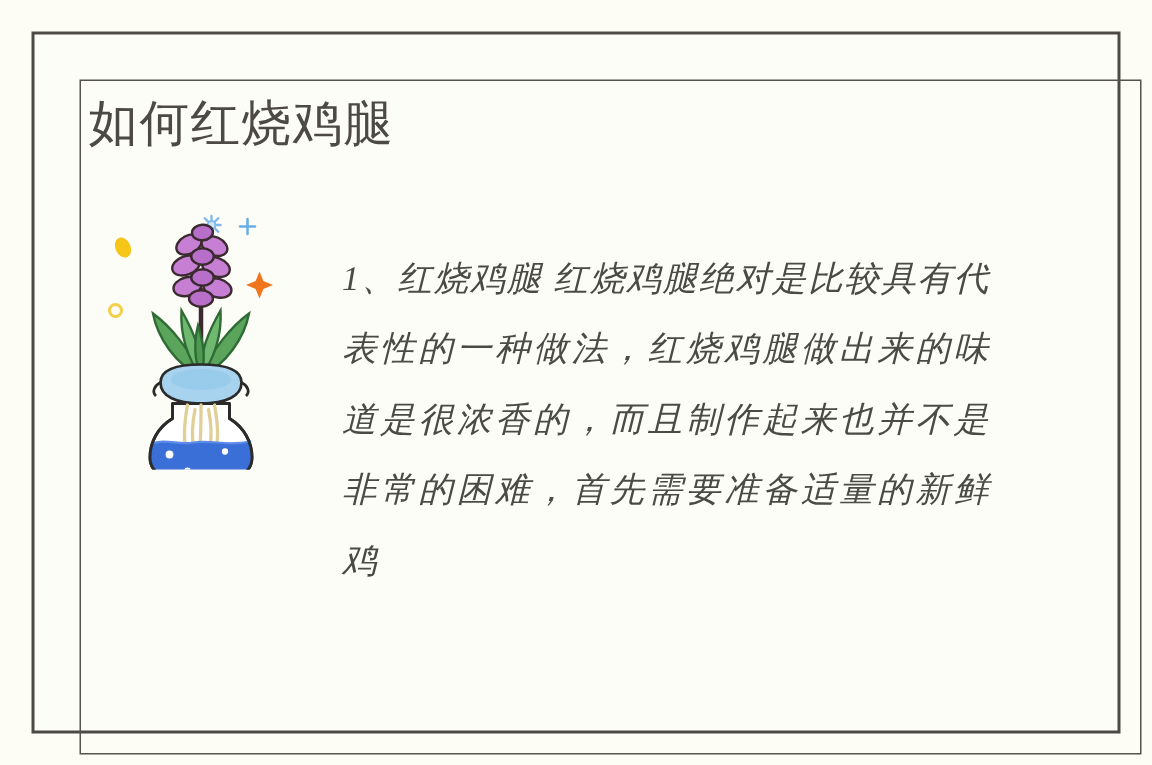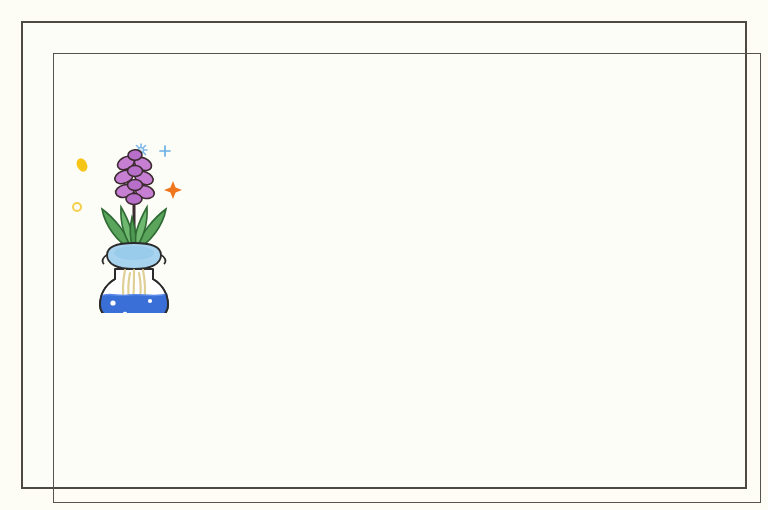--- a/index.html
+++ b/index.html
@@ -85,20 +85,21 @@
 </style>
 </head>
 <body>
 
 <div class="page">
 
   <div class="frame-outer">
     <div class="frame-inner"></div>
   </div>
 
+  <div class="title">如何红烧鸡腿</div>
 
   <div class="illustration">
     <svg viewBox="0 0 160 180" width="160" height="180" xmlns="http://www.w3.org/2000/svg">
 
       <g stroke="#7fb8e8" stroke-width="1.6" stroke-linecap="round" fill="none">
         <line x1="86" y1="11" x2="86" y2="23"></line>
         <line x1="80" y1="17" x2="92" y2="17"></line>
         <line x1="81.5" y1="12.5" x2="90.5" y2="21.5"></line>
         <line x1="90.5" y1="12.5" x2="81.5" y2="21.5"></line>
         <circle cx="86" cy="17" r="2.6" fill="#cfe6f7" stroke="#7fb8e8" stroke-width="1.2"></circle>
@@ -189,14 +190,15 @@
 
       <g stroke="#2b2b2b" stroke-width="2.2" stroke-linecap="round">
         <line x1="5" y1="188" x2="42" y2="188"></line>
         <line x1="50" y1="188" x2="108" y2="188"></line>
         <line x1="118" y1="188" x2="141" y2="188"></line>
       </g>
 
     </svg>
   </div>
 
+  <div class="body-copy">1、红烧鸡腿 红烧鸡腿绝对是比较具有代表性的一种做法，红烧鸡腿做出来的味道是很浓香的，而且制作起来也并不是非常的困难，首先需要准备适量的新鲜鸡</div>
 
 </div>
 
 </body></html>

